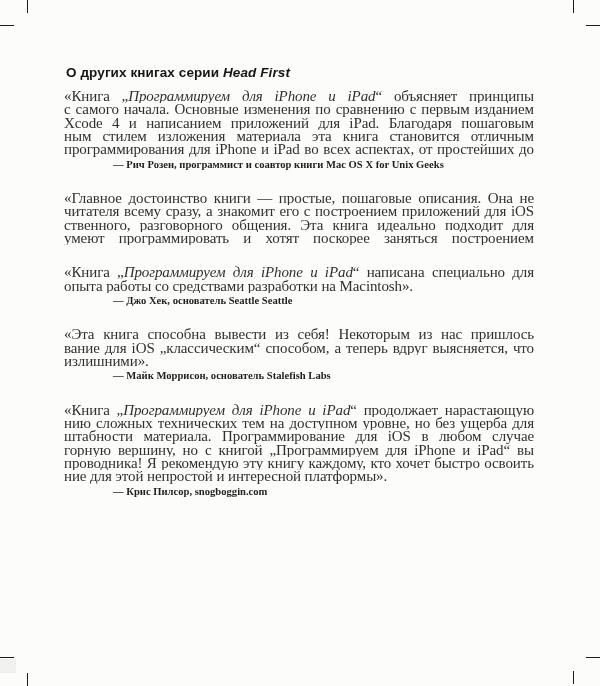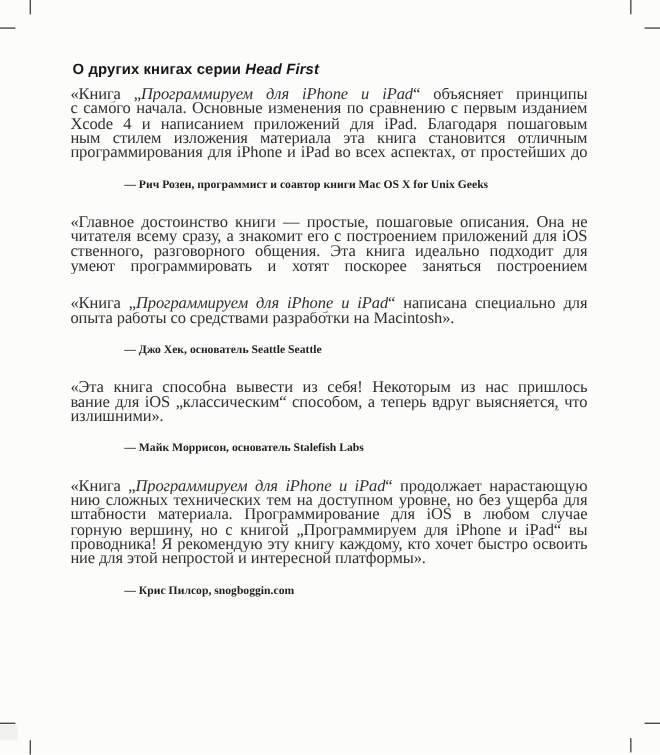--- a/index.html
+++ b/index.html
@@ -19,21 +19,21 @@
   .tl-v { left: 27px; top: 0; }
   .tl-h { left: 0; top: 25px; }
   .tr-v { left: 573px; top: 0; }
   .tr-h { left: 586px; top: 25px; }
   .bl-h { left: 0; top: 657px; }
   .bl-v { left: 27px; top: 673px; }
   .br-h { left: 586px; top: 657px; }
   .br-v { left: 573px; top: 671px; height: 15px; }
   .smudge { position: absolute; left: 0; top: 659px; width: 16px; height: 14px; background: #f1f1ef; }
 
-  .content { position: absolute; left: 64px; top: 55px; width: 470px; }
+  .content { position: absolute; left: 64px; top: 65px; width: 470px; }
 
   .heading {
     font-family: "Liberation Sans", sans-serif;
     font-weight: bold;
     font-size: 13.5px;
     line-height: 15px;
     color: #161616;
     letter-spacing: 0.1px;
     margin: 0 0 10px 2px;
   }
@@ -51,21 +51,21 @@
     letter-spacing: -0.1px;
   }
   .line.last { text-align-last: left; }
   .line .it { font-style: italic; }
   .attr {
     font-weight: bold;
     font-size: 10.6px;
     line-height: 13.3px;
     color: #1f1f1f;
     padding-left: 49px;
-    margin-top: 15px;
+    margin-top: 1px;
   }
 </style>
 </head>
 <body>
 
 <div class="sheet">
 
   <div class="crop v tl-v"></div>
   <div class="crop h tl-h"></div>
   <div class="crop v tr-v"></div>

